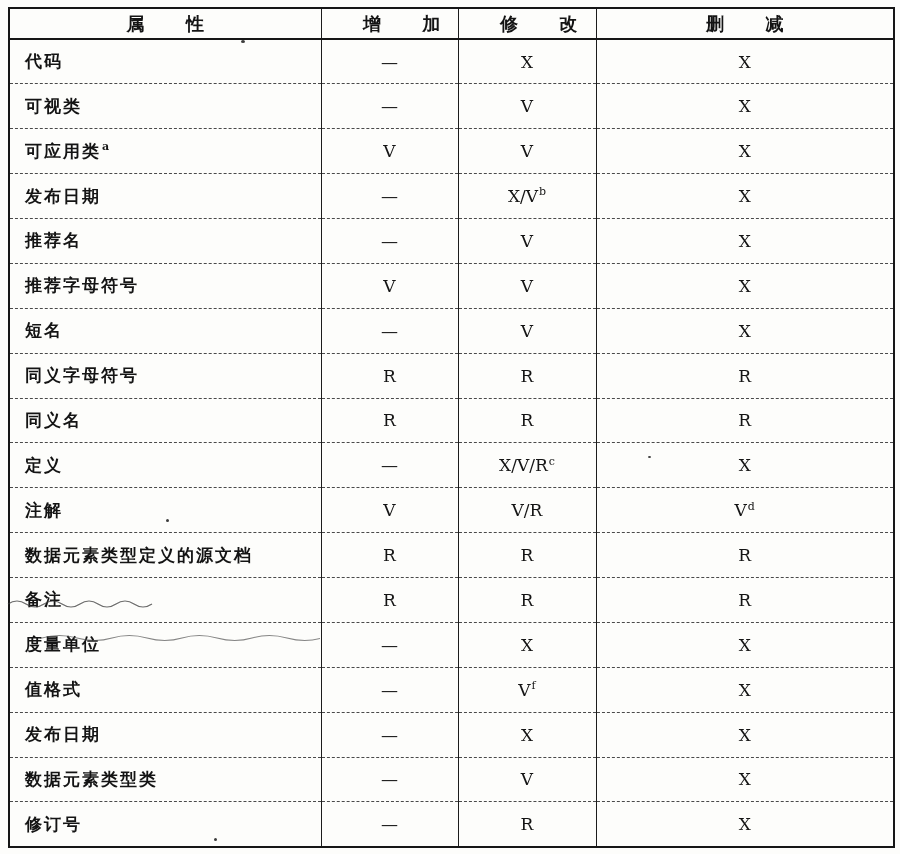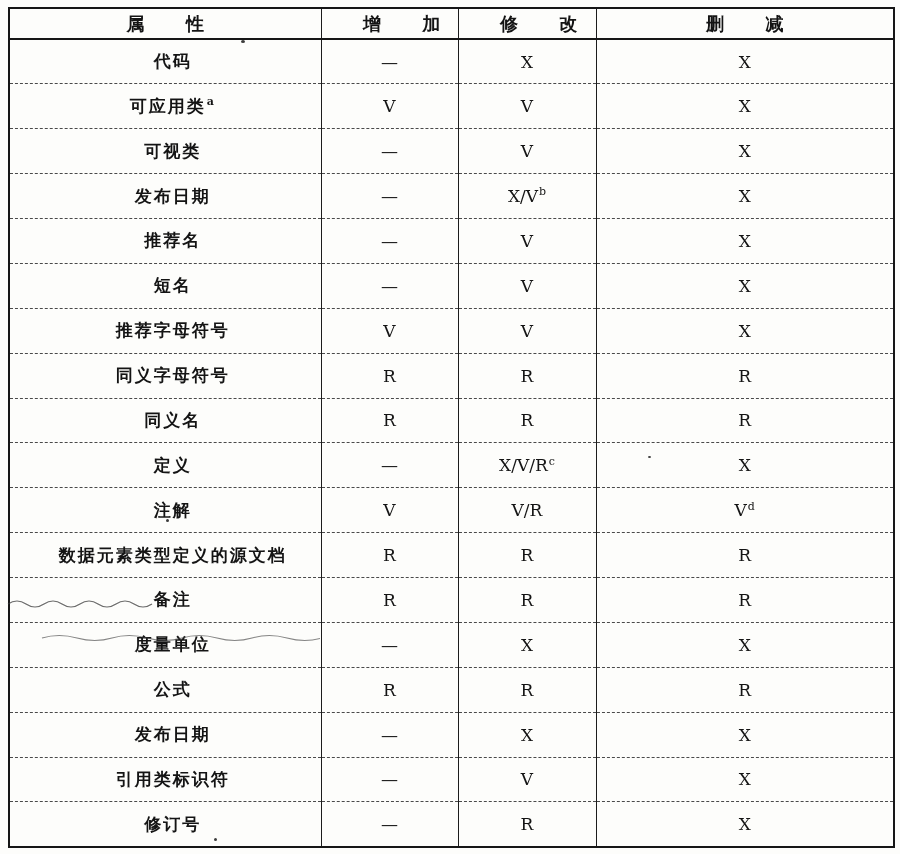--- a/index.html
+++ b/index.html
@@ -52,21 +52,21 @@
   }
   tbody tr { height: 35px; }
   tbody td {
     vertical-align: middle;
     font-size: 17px;
     padding: 0;
     border-top: 1px dashed #4a4a4a;
   }
   tbody tr:first-child td { border-top: none; }
   td.attr-cell {
-    text-align: center;
+    text-align: left;
     padding-left: 15px;
     letter-spacing: 2px;
     font-weight: 600;
   }
   td.val-cell {
     text-align: center;
     font-weight: 500;
   }
   sup {
     font-size: 11px;
@@ -115,52 +115,52 @@
       </tr>
     </thead>
     <tbody>
         <tr>
           <td class="attr-cell">代码</td>
           <td class="val-cell">—</td>
           <td class="val-cell">X</td>
           <td class="val-cell">X</td>
         </tr>
         <tr>
+          <td class="attr-cell">可视类</td>
+          <td class="val-cell">—</td>
+          <td class="val-cell">V</td>
+          <td class="val-cell">X</td>
+        </tr>
+        <tr>
           <td class="attr-cell">可应用类<sup>a</sup></td>
           <td class="val-cell">V</td>
           <td class="val-cell">V</td>
           <td class="val-cell">X</td>
         </tr>
         <tr>
-          <td class="attr-cell">可视类</td>
-          <td class="val-cell">—</td>
-          <td class="val-cell">V</td>
-          <td class="val-cell">X</td>
-        </tr>
-        <tr>
           <td class="attr-cell">发布日期</td>
           <td class="val-cell">—</td>
           <td class="val-cell">X/V<sup>b</sup></td>
           <td class="val-cell">X</td>
         </tr>
         <tr>
           <td class="attr-cell">推荐名</td>
           <td class="val-cell">—</td>
           <td class="val-cell">V</td>
           <td class="val-cell">X</td>
         </tr>
         <tr>
+          <td class="attr-cell">推荐字母符号</td>
+          <td class="val-cell">V</td>
+          <td class="val-cell">V</td>
+          <td class="val-cell">X</td>
+        </tr>
+        <tr>
           <td class="attr-cell">短名</td>
           <td class="val-cell">—</td>
-          <td class="val-cell">V</td>
-          <td class="val-cell">X</td>
-        </tr>
-        <tr>
-          <td class="attr-cell">推荐字母符号</td>
-          <td class="val-cell">V</td>
           <td class="val-cell">V</td>
           <td class="val-cell">X</td>
         </tr>
         <tr>
           <td class="attr-cell">同义字母符号</td>
           <td class="val-cell">R</td>
           <td class="val-cell">R</td>
           <td class="val-cell">R</td>
         </tr>
         <tr>
@@ -193,33 +193,33 @@
           <td class="val-cell">R</td>
           <td class="val-cell">R</td>
         </tr>
         <tr>
           <td class="attr-cell">度量单位</td>
           <td class="val-cell">—</td>
           <td class="val-cell">X</td>
           <td class="val-cell">X</td>
         </tr>
         <tr>
-          <td class="attr-cell">公式</td>
-          <td class="val-cell">R</td>
-          <td class="val-cell">R</td>
-          <td class="val-cell">R</td>
+          <td class="attr-cell">值格式</td>
+          <td class="val-cell">—</td>
+          <td class="val-cell">V<sup>f</sup></td>
+          <td class="val-cell">X</td>
         </tr>
         <tr>
           <td class="attr-cell">发布日期</td>
           <td class="val-cell">—</td>
           <td class="val-cell">X</td>
           <td class="val-cell">X</td>
         </tr>
         <tr>
-          <td class="attr-cell">引用类标识符</td>
+          <td class="attr-cell">数据元素类型类</td>
           <td class="val-cell">—</td>
           <td class="val-cell">V</td>
           <td class="val-cell">X</td>
         </tr>
         <tr>
           <td class="attr-cell">修订号</td>
           <td class="val-cell">—</td>
           <td class="val-cell">R</td>
           <td class="val-cell">X</td>
         </tr>

